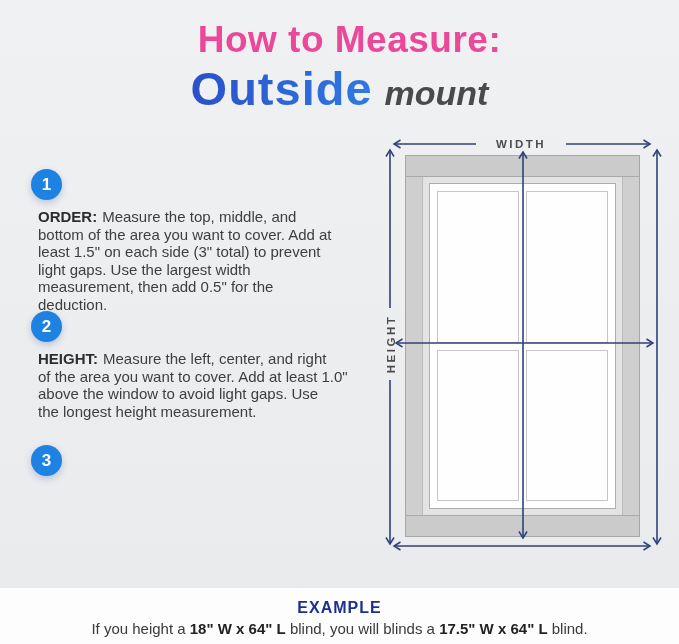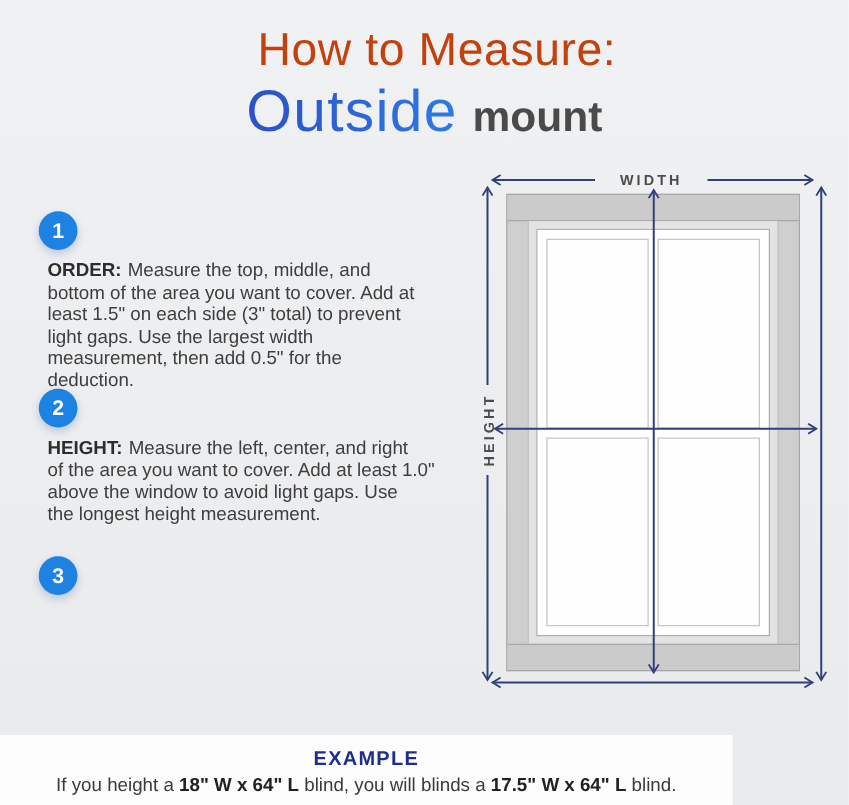--- a/index.html
+++ b/index.html
@@ -6,30 +6,30 @@
   body {
     width:679px; height:644px; position:relative; overflow:hidden;
     font-family:"Liberation Sans", sans-serif;
     background:linear-gradient(180deg,#f0f1f3 0%, #ecedef 60%, #e9eaec 100%);
   }
   .canvas { position:absolute; inset:0; }
 
   
   .header { position:absolute; top:20px; left:0; width:100%; text-align:center; }
   .title-line1 {
-    font-size:37px; font-weight:normal; color:#c2410c; letter-spacing:0.5px; line-height:40px;padding-left:20px;
+    font-size:37px; font-weight:bold; color:#ec4899; letter-spacing:0.5px; line-height:40px;padding-left:20px;
   }
   .title-line2 { margin-top:1px; }
   .outside {
-    font-size:47px; font-weight:normal; letter-spacing:1px;
+    font-size:47px; font-weight:bold; letter-spacing:1px;
     background:linear-gradient(92deg, var(--title-blue-start), var(--title-blue-end));
     -webkit-background-clip:text; background-clip:text;
     color:transparent; -webkit-text-fill-color:transparent;
   }
-  .mount { font-size:34px; font-weight:bold; color:#4a4a4a; margin-left:12px; }
+  .mount { font-size:34px; font-weight:bold; color:#4a4a4a; margin-left:12px;font-style:italic; }
 
   
   .step { position:absolute; left:31px; width:350px; }
   .step-1 { top:169px; }
   .step-2 { top:311px; }
   .step-3 { top:445px; }
   .step-circle {
     width:31px; height:31px; border-radius:50%;
     background:var(--accent-blue); color:#ffffff;
     display:flex; align-items:center; justify-content:center;
@@ -66,21 +66,21 @@
   .measure-svg { position:absolute; inset:0; pointer-events:none; }
   .mline { stroke:var(--arrow-navy); stroke-width:1.6; fill:none; }
   .mpath { stroke:var(--arrow-navy); stroke-width:1.5; fill:none; }
   .mlabel {
     fill:#4c4c4c; font-size:11.5px; font-weight:bold; letter-spacing:2.5px;
     font-family:"Liberation Sans", sans-serif;
   }
 
   
   .footer {
-    position:absolute; left:0; top:588px; width:586px; height:56px;
+    position:absolute; left:0; top:588px; width:679px; height:56px;
     background:#fdfdfd; text-align:center;
   }
   .example-heading {
     margin-top:11px; font-size:16px; font-weight:bold;
     color:var(--example-navy); letter-spacing:1px;
   }
   .example-body { margin-top:3px; font-size:15px; color:#3a3a3a; }
   .example-body b { color:#222222; }
 </style>
 </head>

